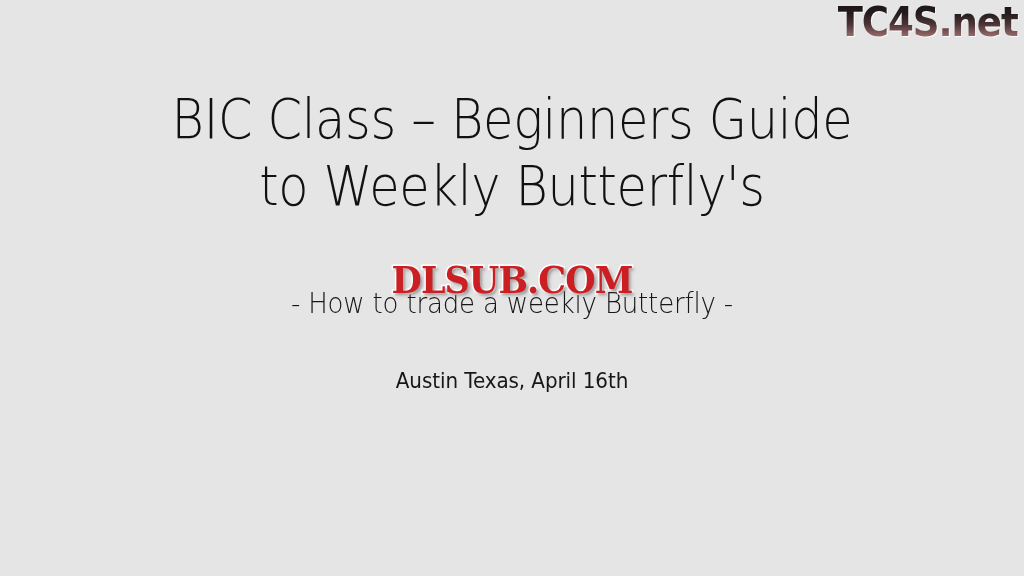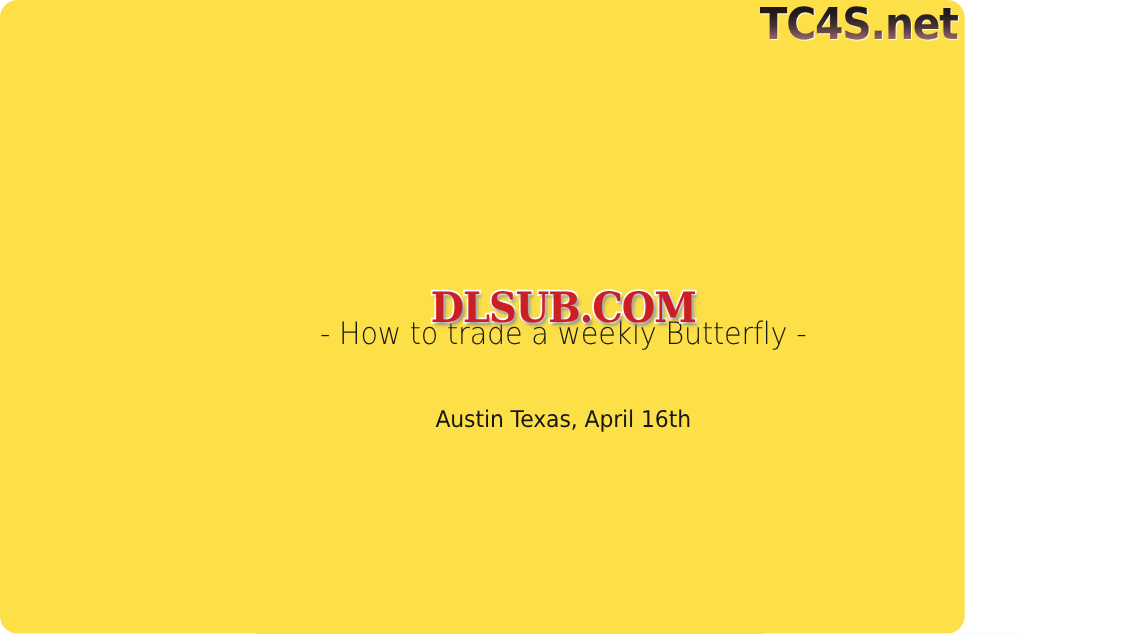--- a/index.html
+++ b/index.html
@@ -9,25 +9,24 @@
   }
   body {
     width: 1024px;
     height: 576px;
     overflow: hidden;
     font-family: "Liberation Sans", sans-serif;
   }
 
   #slide {
     position: relative;
-    width: 877px;
+    width: 1024px;
     height: 576px;
-    background: #fde047;
+    background: #e5e5e5;
     overflow: hidden;
-    border-radius: 16px;
   }
 
   
   #brand-logo {
     position: absolute;
     top: 2px;
     right: 6px;
     font-family: "DejaVu Sans", sans-serif;
     font-weight: bold;
     font-size: 40px;
@@ -155,20 +154,24 @@
        3px 3px 3px rgba(150,150,150,0.35);
   }
 </style>
 </head>
 <body>
 
 <div id="slide">
 
   <div id="brand-logo">TC4S.net</div>
 
+  <div id="title-block">
+    <div class="title-line">BIC Class – Beginners Guide</div>
+    <div class="title-line">to Weekly Butterfly's</div>
+  </div>
 
   <div id="subtitle">- How to trade a weekly Butterfly -</div>
 
   <div id="watermark">
     <span class="wm-text">DLSUB.COM</span>
   </div>
 
   <div id="eventline">Austin Texas, April 16th</div>
 
 

